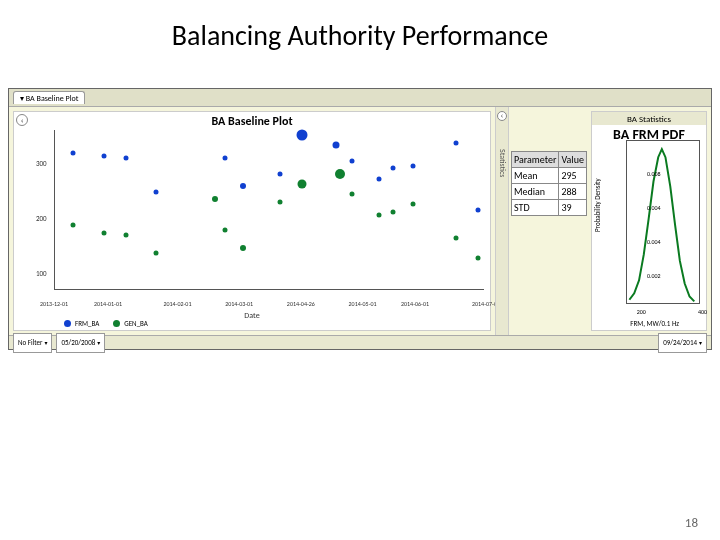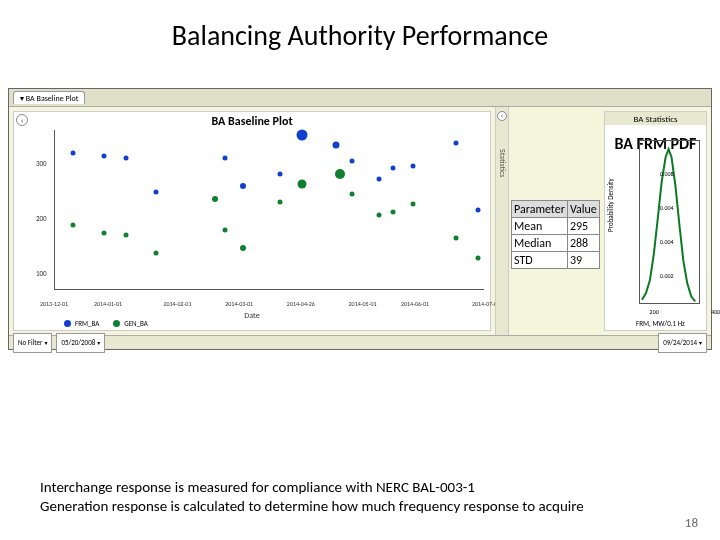--- a/index.html
+++ b/index.html
@@ -18,26 +18,26 @@
   .ytick { position: absolute; left: 22px; font-size: 7px; color: #333; transform: translateY(-50%); }
   .xtick { position: absolute; bottom: 22px; font-size: 6px; color: #333; transform: translateX(-50%); white-space: nowrap; }
   .point { position: absolute; border-radius: 50%; transform: translate(-50%, -50%); }
   .legend { position: absolute; bottom: 2px; left: 50px; font-size: 7px; display: flex; gap: 14px; align-items: center; }
   .legend-item { display: flex; align-items: center; gap: 4px; }
   .swatch { width: 7px; height: 7px; border-radius: 50%; }
   .divider-col { flex: 0 0 14px; background: #e8e8d0; border-left: 1px solid #ccc; border-right: 1px solid #ccc; position: relative; }
   .divider-col .collapse-btn2 { position: absolute; top: 4px; left: 1px; width: 10px; height: 10px; border: 1px solid #888; border-radius: 50%; font-size: 7px; line-height: 8px; text-align: center; background: #fff; }
   .side-label { position: absolute; top: 42px; left: 2px; writing-mode: vertical-rl; font-size: 8px; color: #555; }
   .stats-panel { flex: 0 0 68px; padding: 20px 2px 2px; }
-  .stats-table { width: 100%; border-collapse: collapse; font-size: 12px; background: #fff; margin-top: 73px; }
+  .stats-table { width: 100%; border-collapse: collapse; font-size: 10px; background: #fff; margin-top: 24px; }
   .stats-table td, .stats-table th { border: 1px solid #888; padding: 1px 2px; }
   .stats-table th { background: #ddd; font-weight: normal; }
   .pdf-panel { flex: 1; background: #fff; margin: 4px 4px 4px 2px; border: 1px solid #ccc; position: relative; }
   .pdf-panel .panel-header { font-size: 9px; text-align: center; padding: 1px 0; background: #e8e8d0; }
-  .pdf-title { text-align: center; font-weight: bold; font-size: 16px; padding: 9px 0; }
+  .pdf-title { text-align: center; font-weight: bold; font-size: 14px; padding: 1px 0; }
   .pdf-plot { position: absolute; left: 34px; top: 28px; right: 6px; bottom: 26px; border: 1px solid #555; }
   .pdf-ylabel { position: absolute; left: 1px; top: 55%; transform: rotate(-90deg); transform-origin: left top; font-size: 7px; white-space: nowrap; }
   .pdf-xlabel { position: absolute; bottom: 2px; left: 55%; transform: translateX(-50%); font-size: 7px; white-space: nowrap; }
   .pdf-ytick { position: absolute; left: 14px; font-size: 6px; transform: translateY(-50%); padding-left: 41px; }
   .pdf-xtick { position: absolute; bottom: 14px; font-size: 6px; transform: translateX(-50%); }
   .footer-bar { height: 14px; background: #e8e8d0; border-top: 1px solid #aaa; display: flex; align-items: center; font-size: 7px; padding: 0 4px; gap: 4px; }
   .footer-bar .dropdown { border: 1px solid #999; background: #fff; padding: 0 4px; height: 20px; line-height: 10px; display: flex; align-items: center; gap: 2px; }
   .caret { font-size: 6px; }
   .caption { position: absolute; left: 40px; top: 478px; font-size: 15px; line-height: 1.25; color: #000; }
   .pagenum { position: absolute; right: 22px; bottom: 10px; font-size: 13px; color: #666; }
@@ -184,18 +184,14 @@
         <span class="caret">▾</span>
       </div>
       <div style="flex:1"></div>
       <div class="dropdown">
         <span>09/24/2014</span>
         <span class="caret">▾</span>
       </div>
     </div>
   </div>
 
-  <div class="caption">
-    <div>Interchange response is measured for compliance with NERC BAL-003-1</div>
-    <div>Generation response is calculated to determine how much frequency response to acquire</div>
-  </div>
   <div class="pagenum">18</div>
 </div>
 
 </body></html>

